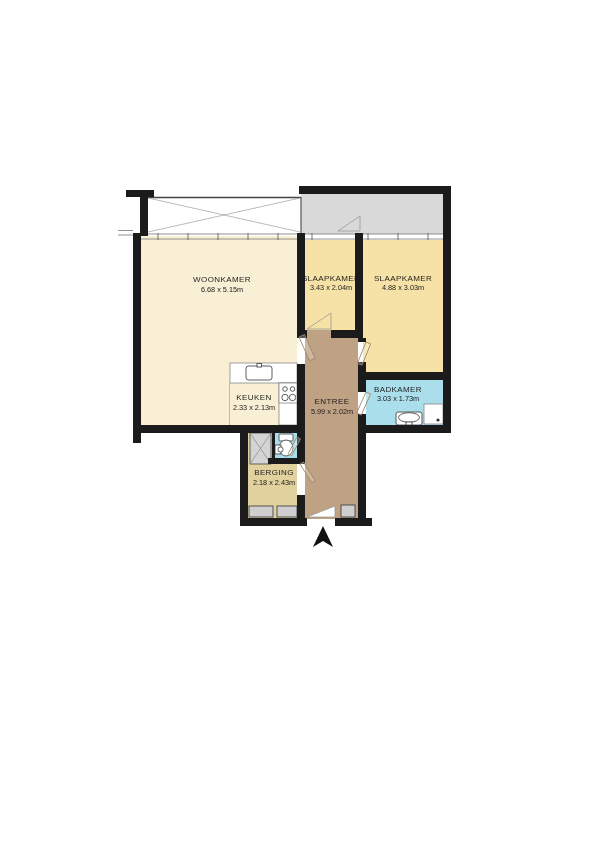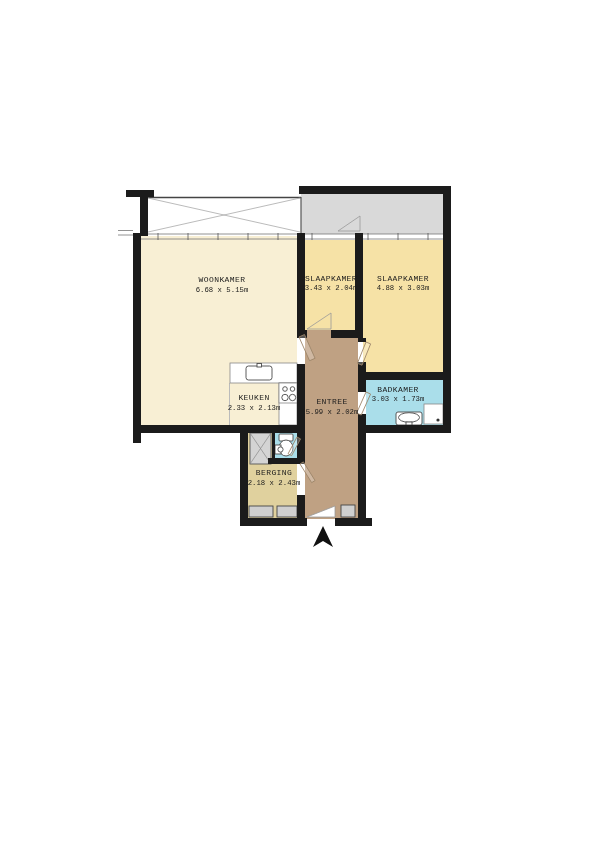--- a/index.html
+++ b/index.html
@@ -1,17 +1,17 @@
 <!DOCTYPE html>
 <html><head>
 <meta charset="utf-8">
 <style>
   html,body{margin:0;padding:0;background:#ffffff;}
   .canvas{position:relative;width:600px;height:849px;background:#ffffff;overflow:hidden;
-          font-family:Liberation Mono, monospace;}
+          font-family:Liberation Sans, sans-serif;}
   svg{position:absolute;left:0;top:0;}
   .wall{fill:#1b1b1b;}
   .thinline{stroke:#777;stroke-width:0.8;fill:none;}
   .glass{stroke:#aaa;stroke-width:0.8;fill:none;}
   .fixture{fill:#ffffff;stroke:#4a4a4a;stroke-width:0.9;}
   .fixture-light{fill:#ffffff;stroke:#888;stroke-width:0.8;}
   .gray-box{fill:#cfcfcf;stroke:#444;stroke-width:0.9;}
   .swing{fill:none;stroke:#999;stroke-width:0.8;}
   .leaf{fill:rgba(255,255,255,0.25);stroke:#9c8468;stroke-width:0.8;}
   .room-name{font-size:8px;letter-spacing:0.4px;fill:#1c1c1c;text-anchor:middle;}

